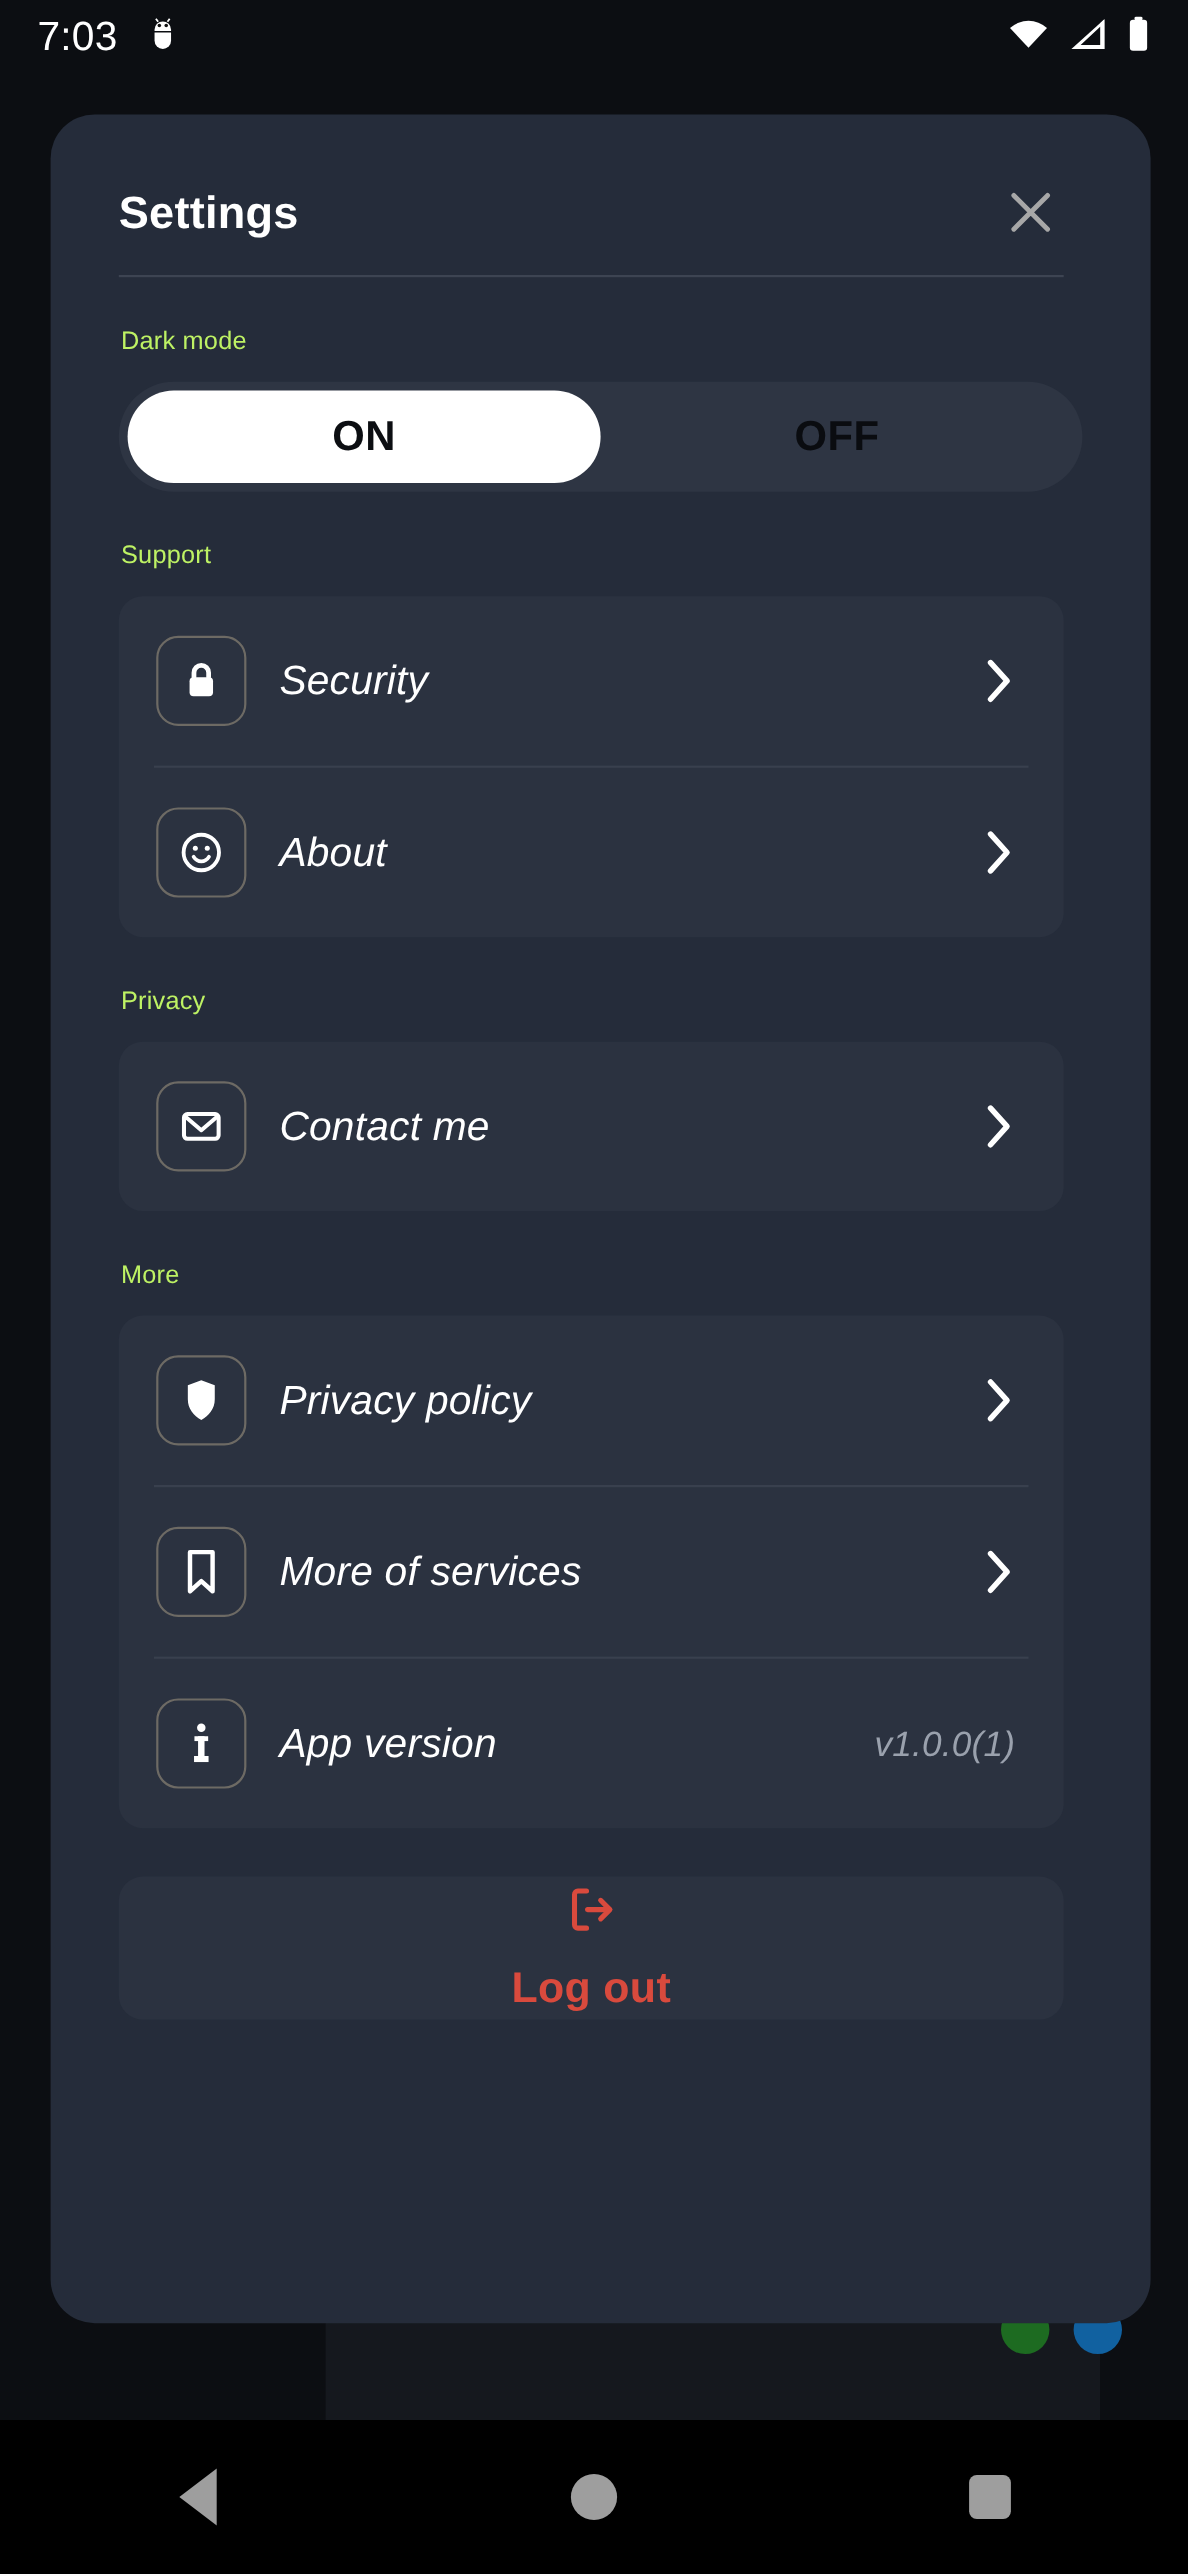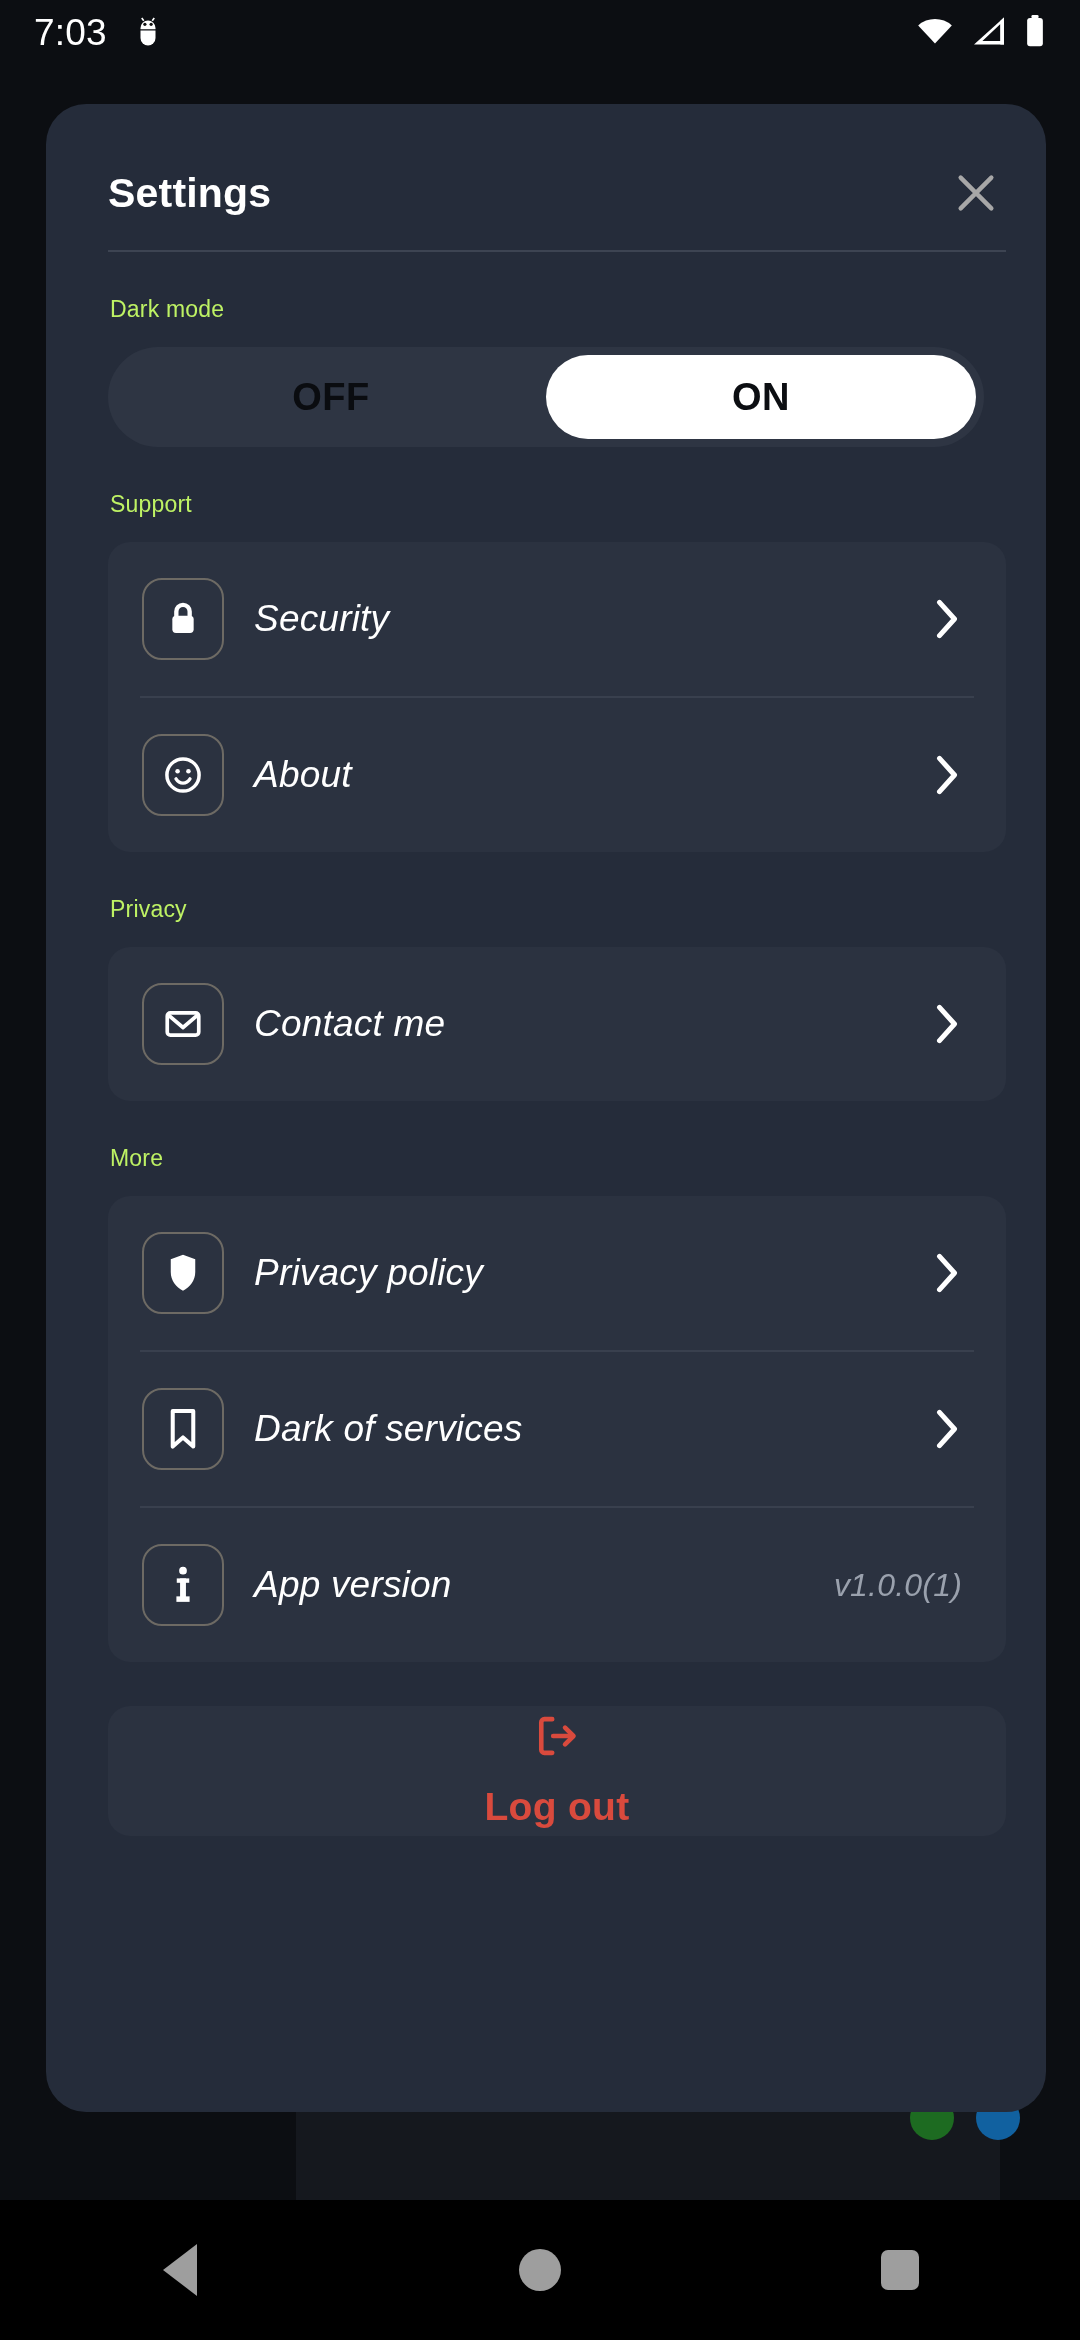--- a/index.html
+++ b/index.html
@@ -29,21 +29,21 @@
   }
   .bg-dot{ position:absolute; width:44px; height:44px; border-radius:50%; top:2096px; }
   .dot-green{ left:910px; background:#1d6b21; }
   .dot-blue { left:976px; background:#1161a0; }
 
   
   .sheet{
     position:absolute; left:46px; top:104px; width:1000px; height:2008px;
     background:#252c3a; border-radius:40px; overflow:hidden;
   }
-  .sheet-inner{ padding:46px 40px 0 62px; }
+  .sheet-inner{ padding:46px 79px 0 62px; }
 
   .sheet-head{
     display:flex; align-items:center; justify-content:space-between;
     height:86px;
   }
   .sheet-title{ font-size:41px; font-weight:bold; color:#ffffff; letter-spacing:.2px; }
   .close-btn{
     width:60px; height:60px; display:flex; align-items:center; justify-content:center;
     cursor:pointer;
   }
@@ -161,22 +161,22 @@
         <span class="close-btn">
           <svg width="46" height="46" viewBox="0 0 24 24">
             <path d="M4 4l16 16M20 4L4 20" stroke="#a7a7a7" stroke-width="2.3" stroke-linecap="round" fill="none"></path>
           </svg>
         </span>
       </div>
       <div class="divider-head"></div>
 
       <div class="sect-label">Dark mode</div>
       <div class="seg">
+        <div class="seg-opt on">ON</div>
         <div class="seg-opt off">OFF</div>
-        <div class="seg-opt on">ON</div>
       </div>
 
       <div class="sect-label">Support</div>
       <div class="card">
         <div class="row">
           <span class="icon-box">
             <svg width="40" height="40" viewBox="0 0 24 24">
               <path d="M8 10V7.5a4 4 0 0 1 8 0V10" stroke="#fff" stroke-width="2.6" fill="none" stroke-linecap="round"></path>
               <rect x="5.6" y="10" width="12.8" height="10.4" rx="2.2" fill="#fff"></rect>
             </svg>
@@ -240,21 +240,21 @@
             </svg>
           </span>
         </div>
         <div class="row-div"></div>
         <div class="row">
           <span class="icon-box">
             <svg width="34" height="44" viewBox="0 0 18 24">
               <path d="M3.4 2.2h11.2v19.4L9 16.6l-5.6 5V2.2z" stroke="#fff" stroke-width="2.2" fill="none" stroke-linejoin="round"></path>
             </svg>
           </span>
-          <span class="row-label">Dark of services</span>
+          <span class="row-label">More of services</span>
           <span class="chev">
             <svg width="24" height="40" viewBox="0 0 14 24">
               <path d="M2.5 2l9 10-9 10" stroke="#fff" stroke-width="3" fill="none" stroke-linecap="round" stroke-linejoin="round"></path>
             </svg>
           </span>
         </div>
         <div class="row-div"></div>
         <div class="row static">
           <span class="icon-box">
             <svg width="20" height="44" viewBox="0 0 10 24">

